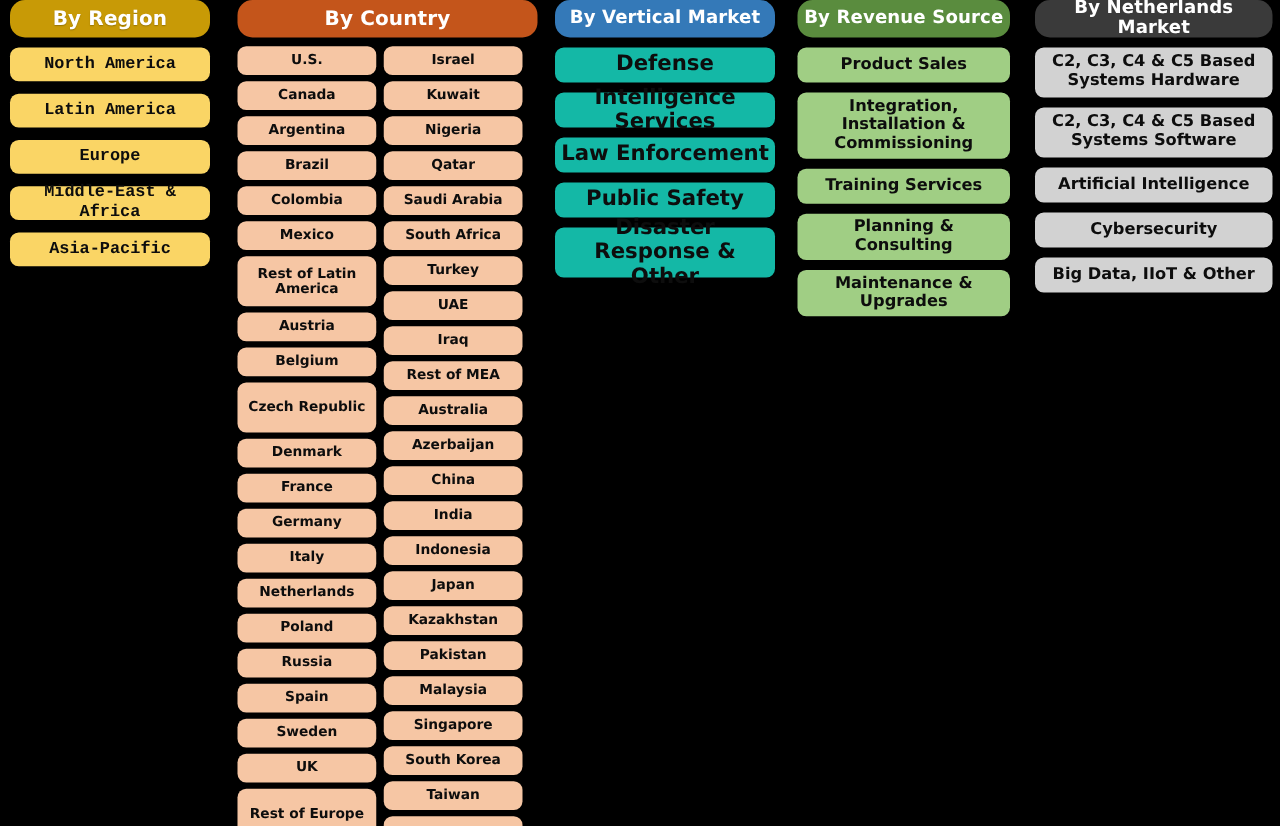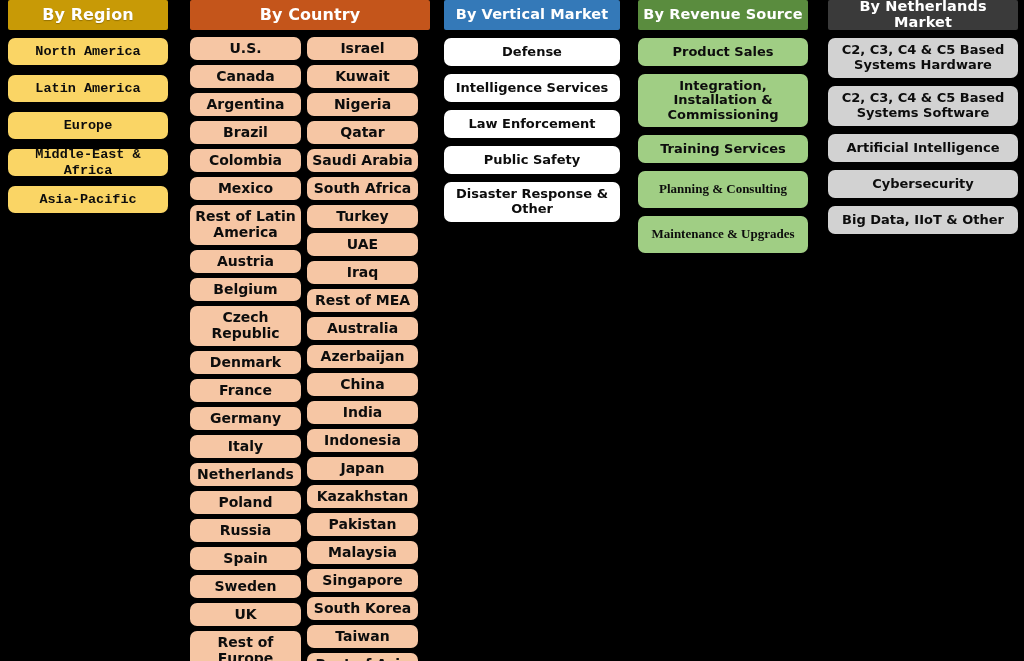--- a/index.html
+++ b/index.html
@@ -19,21 +19,21 @@
     height: 661px;
     background: #000000;
   }
   .column {
     position: absolute;
     top: 0;
     display: flex;
     flex-direction: column;
   }
   .col-header {
-    border-radius: 2px;
+    border-radius: 12px;
     color: #ffffff;
     font-weight: 700;
     text-align: center;
     display: flex;
     align-items: center;
     justify-content: center;
     letter-spacing: .1px;
     line-height: 1.08;
     box-sizing: border-box;
   }
@@ -66,43 +66,43 @@
   #col-country { left: 190px; width: 240px; }
   #col-country .col-header {
     height: 30px; background: #C4551B; font-size: 16px;
   }
   #col-country .country-cols {
     margin-top: 7px;
     display: flex;
     gap: 6px;
   }
   #col-country .country-cols .items { width: 111px; gap: 5px; }
-  #col-country .item { background: #F6C6A4; font-size: 14px; padding: 2px 2px; }
+  #col-country .item { background: #F6C6A4; font-size: 11px; padding: 2px 2px; }
   #col-country .item.one { height: 23px; }
   #col-country .item.two { height: 40px; }
 
   
   #col-vertical { left: 444px; width: 176px; }
   #col-vertical .col-header {
     height: 30px; background: #3479B8; font-size: 14.5px;
   }
   #col-vertical .items { margin-top: 8px; gap: 8px; }
-  #col-vertical .item { background: #ffffff; font-size: 13px; padding: 3px 4px; }
+  #col-vertical .item { background: #14b8a6; font-size: 17px; padding: 3px 4px; }
   #col-vertical .item.one { height: 28px; }
   #col-vertical .item.two { height: 40px; }
 
   
   #col-revenue { left: 638px; width: 170px; }
   #col-revenue .col-header {
     height: 30px; background: #5A8C3E; font-size: 14.5px;
   }
   #col-revenue .items { margin-top: 8px; gap: 8px; }
   #col-revenue .item { background: #A0CE84; font-size: 13px; padding: 3px 5px; }
   #col-revenue .item.one { height: 28px; text-align: center; }
-  #col-revenue .item.two { height: 37px; font-family: Liberation Serif, serif; }
+  #col-revenue .item.two { height: 37px; }
   #col-revenue .item.three { height: 53px; }
 
   
   #col-technology { left: 828px; width: 190px; }
   #col-technology .col-header {
     height: 30px; background: #3A3A3A; font-size: 14.5px;
   }
   #col-technology .items { margin-top: 8px; gap: 8px; }
   #col-technology .item { background: #D2D2D2; font-size: 13px; padding: 3px 5px; }
   #col-technology .item.one { height: 28px; }

